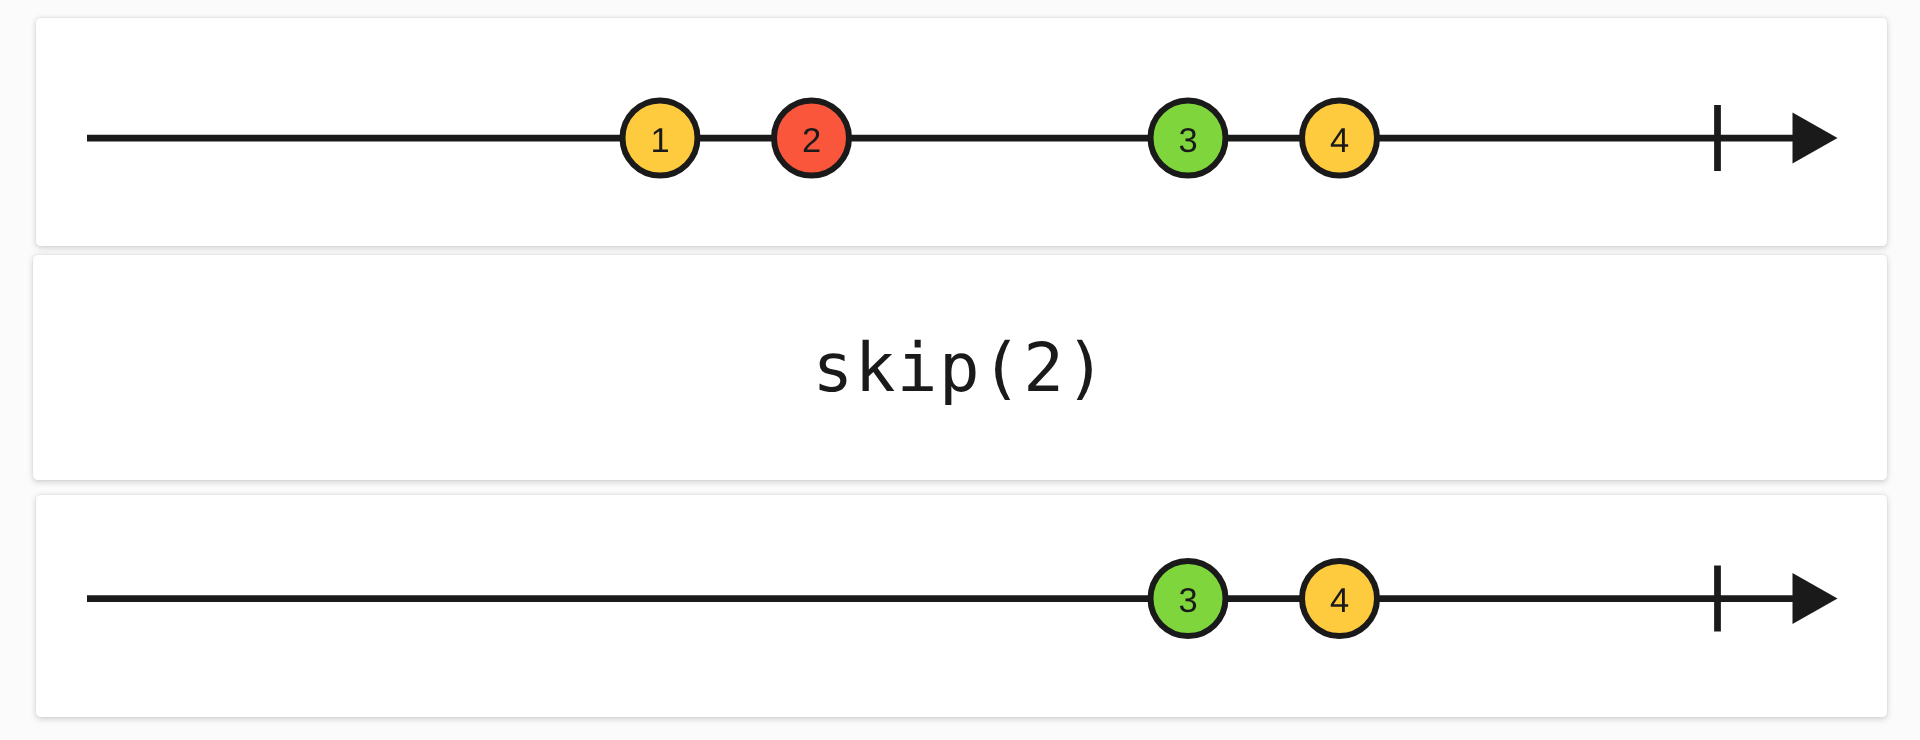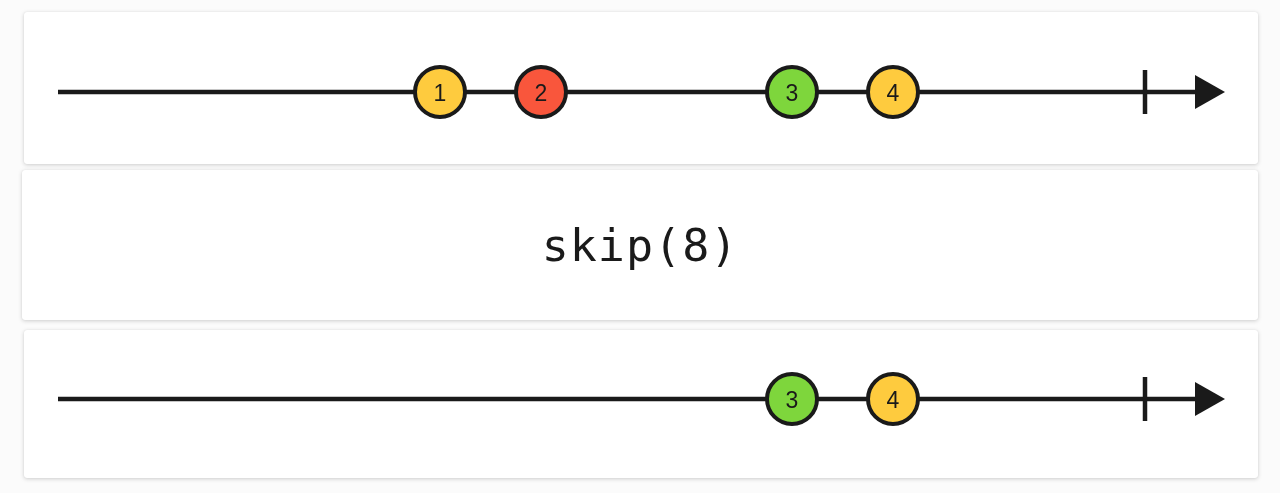--- a/index.html
+++ b/index.html
@@ -82,21 +82,21 @@
           <text x="768" y="81" class="marble-num">3</text>
         </g>
         <g>
           <circle cx="869" cy="80" r="25" fill="#fecb3e" stroke="#1a1a1a" stroke-width="4"></circle>
           <text x="869" y="81" class="marble-num">4</text>
         </g>
       </svg>
   </div>
 
   <div class="panel" id="panel-op">
-    <div class="op-label">skip(8)</div>
+    <div class="op-label">skip(2)</div>
   </div>
 
   <div class="panel" id="panel-output">
     <svg class="stream-svg" id="svg-output" viewBox="0 0 1234 148">
         <line x1="34" y1="69" x2="1173" y2="69" stroke="#1a1a1a" stroke-width="4.5" stroke-linecap="butt"></line>
         <line x1="1121" y1="47" x2="1121" y2="91" stroke="#1a1a1a" stroke-width="4.5" stroke-linecap="butt"></line>
         <polygon points="1171,52 1201,69 1171,86" fill="#1a1a1a"></polygon>
         <g>
           <circle cx="768" cy="69" r="25" fill="#7ed63c" stroke="#1a1a1a" stroke-width="4"></circle>
           <text x="768" y="70" class="marble-num">3</text>

